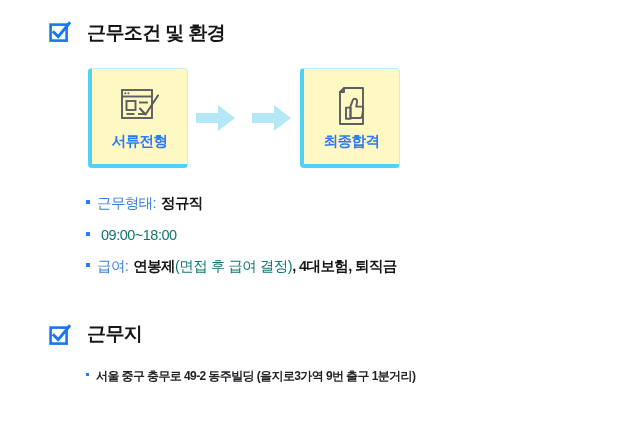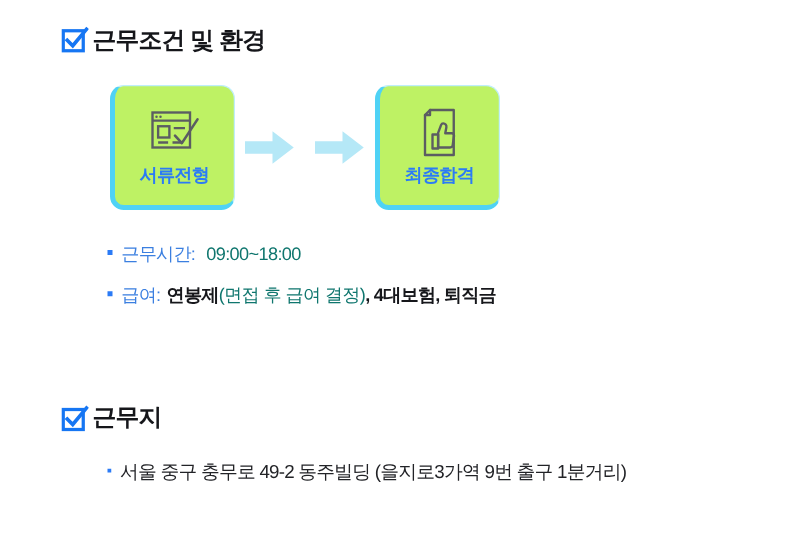--- a/index.html
+++ b/index.html
@@ -19,21 +19,21 @@
     position: relative;
     width: 628px;
     height: 427px;
     box-sizing: border-box;
   }
 
   
   .section-heading {
     display: flex;
     align-items: center;
-    gap: 3px;
+    gap: 16px;
   }
   .heading-1 { position: absolute; left: 49px; top: 21px; }
   .heading-2 { position: absolute; left: 49px; top: 324px; font-family: Liberation Mono, monospace; }
 
   .check-icon {
     width: 22px;
     height: 22px;
     position: relative;
     flex: 0 0 auto;
   }
@@ -53,22 +53,22 @@
     position: absolute;
     left: 88px;
     top: 68px;
     display: flex;
     align-items: center;
   }
   .step {
     width: 100px;
     height: 100px;
     box-sizing: border-box;
-    background: #bef264;
-    border-radius: 11px;
+    background: #fef9c3;
+    border-radius: 4px;
     border: 1.5px solid #bfeefb;
     border-left: 4px solid #4fd2f5;
     border-bottom: 4px solid #4fd2f5;
     display: flex;
     flex-direction: column;
     align-items: center;
     justify-content: center;
     gap: 7px;
     position: relative;
   }
@@ -139,23 +139,23 @@
     font-weight: bold;
     letter-spacing: -0.6px;
   }
   .val-reg {
     font-size: 14.5px;
     color: #0f766e;
     font-weight: normal;
     letter-spacing: -0.5px;
   }
   .addr {
-    font-size: 15px;
+    font-size: 12px;
     color: #222327;
-    font-weight: normal;
+    font-weight: bold;
     letter-spacing: -0.6px;
   }
   .sp { display: inline-block; width: 4px; }
 </style>
 </head>
 <body>
 
 <div class="page">
 
   <div class="section-heading heading-1">
@@ -214,24 +214,28 @@
           </g>
         </svg>
       </span>
       <span class="step-label">최종합격</span>
     </div>
 
   </div>
 
   <div class="bullets bullets-conditions">
 
-
     <div class="bullet-row">
       <span class="bullet-dot"></span>
-      <span class="lbl">근무시간:</span>
+      <span class="lbl">근무형태:</span>
+      <span class="val-bold">정규직</span>
+    </div>
+
+    <div class="bullet-row">
+      <span class="bullet-dot"></span>
       <span class="sp"></span>
       <span class="val-reg">09:00~18:00</span>
     </div>
 
     <div class="bullet-row">
       <span class="bullet-dot"></span>
       <span class="lbl">급여:</span>
       <span class="val-bold">연봉제</span>
       <span class="val-reg">(면접 후 급여 결정)</span>
       <span class="val-bold">, 4대보험, 퇴직금</span>

